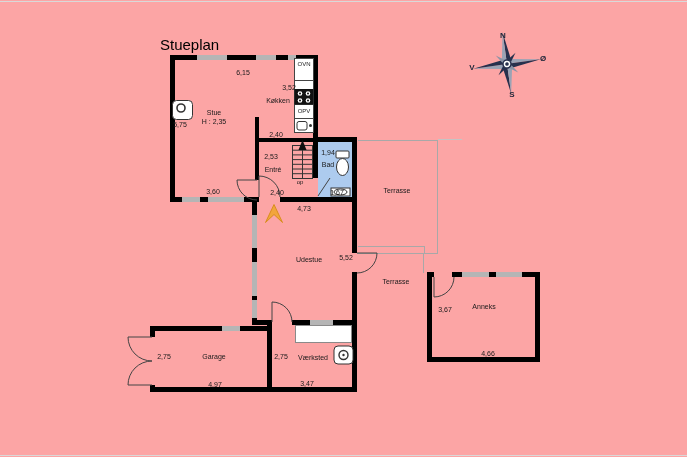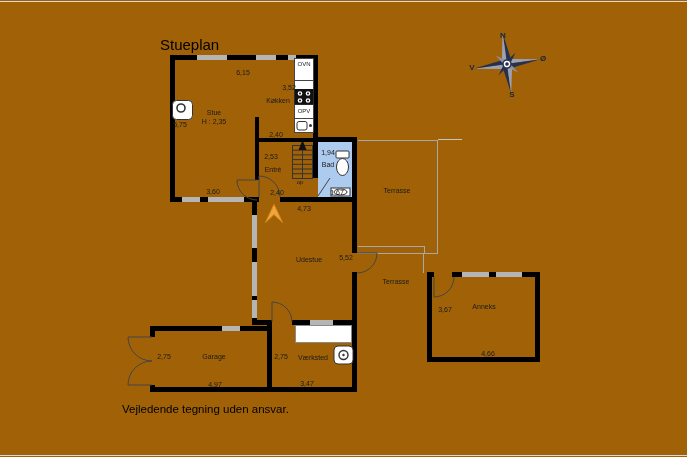--- a/index.html
+++ b/index.html
@@ -1,16 +1,16 @@
 <!DOCTYPE html>
 <html><head>
 <meta charset="utf-8">
 <style>
   html,body{margin:0;padding:0;background:#fff;}
-  #stage{position:relative;width:687px;height:457px;background:#a16207;overflow:hidden;
+  #stage{position:relative;width:687px;height:457px;background:#fca5a5;overflow:hidden;
          font-family:"Liberation Sans",sans-serif;color:#111;}
   .edge{position:absolute;left:0;width:687px;height:1px;background:#d9d9d9;z-index:0;}
   
   .w{position:absolute;background:#000;z-index:3;}
   
   .win{position:absolute;background:#b5b5b5;z-index:4;}
   
   .tl{position:absolute;background:#a8a8a8;z-index:1;}
   .tl2{position:absolute;background:#c4c4c4;z-index:1;}
   .fill-bad{position:absolute;left:318px;top:142px;width:34px;height:55px;z-index:0;}
@@ -27,21 +27,20 @@
 </style>
 </head>
 <body>
 
 <div id="stage">
 
   <div class="edge" style="top:1px"></div>
   <div class="edge" style="top:455px"></div>
 
   <div class="title">Stueplan</div>
-  <div class="footer">Vejledende tegning uden ansvar.</div>
 
   <div class="fill-bad" style="background:#adcbee"></div>
 
   <div class="tl" style="left:358px;top:140px;width:80px;height:1px"></div>
   <div class="tl" style="left:437px;top:140px;width:1px;height:114px"></div>
   <div class="tl" style="left:358px;top:246px;width:67px;height:1px"></div>
   <div class="tl" style="left:424px;top:246px;width:1px;height:8px"></div>
   <div class="tl" style="left:424px;top:253px;width:14px;height:1px"></div>
   <div class="tl" style="left:357px;top:253px;width:66px;height:1px"></div>
   <div class="tl" style="left:423px;top:253px;width:1px;height:20px"></div>

